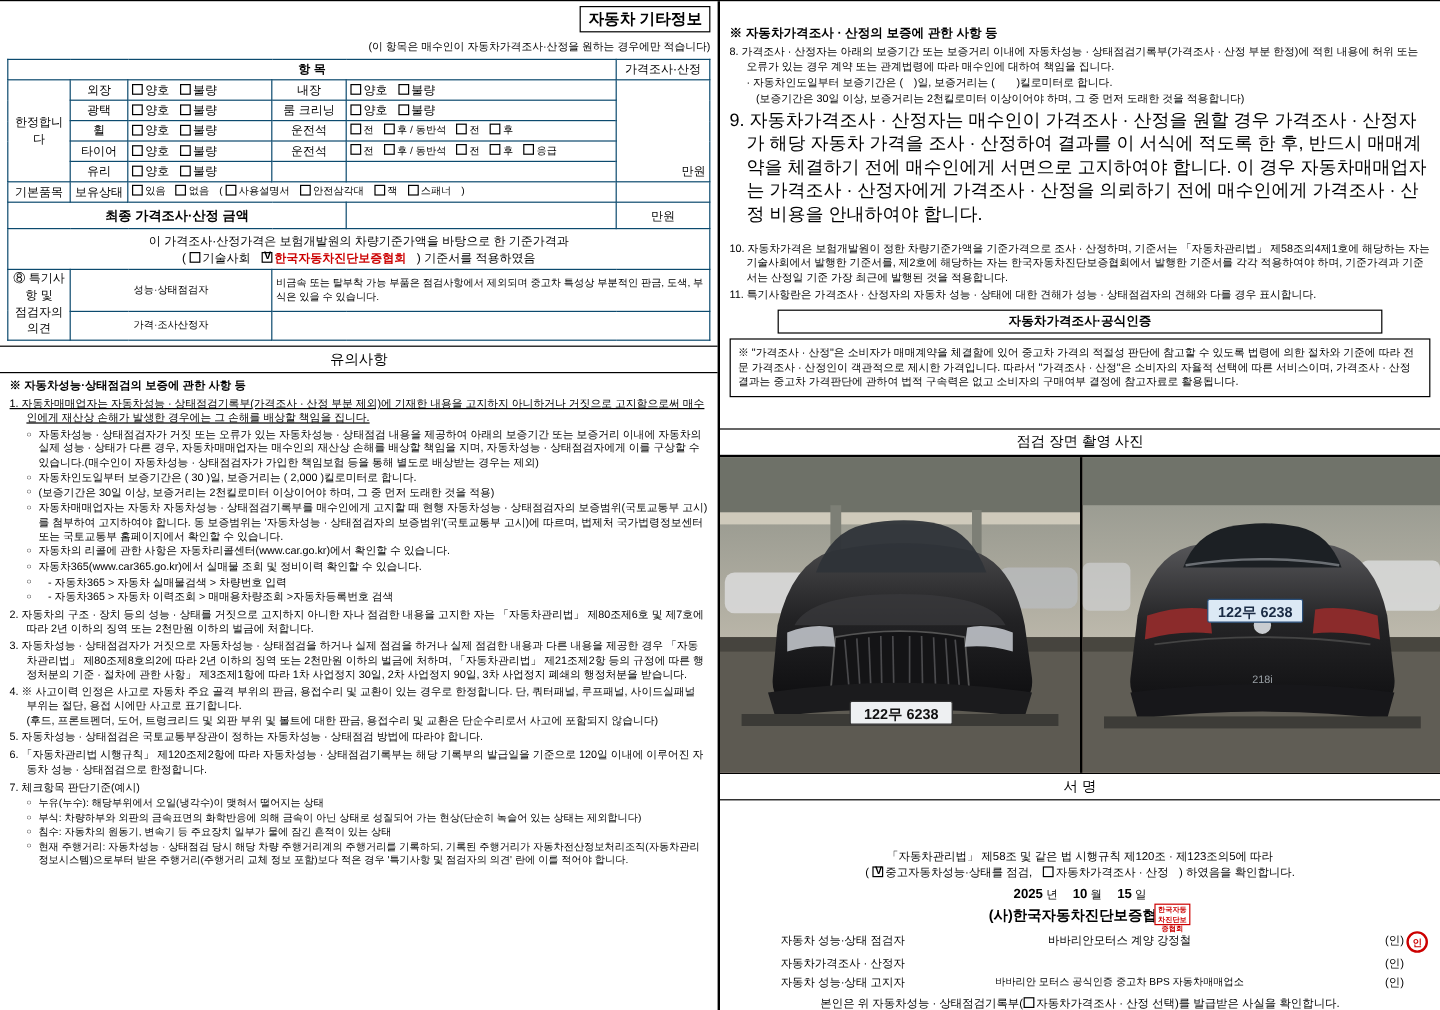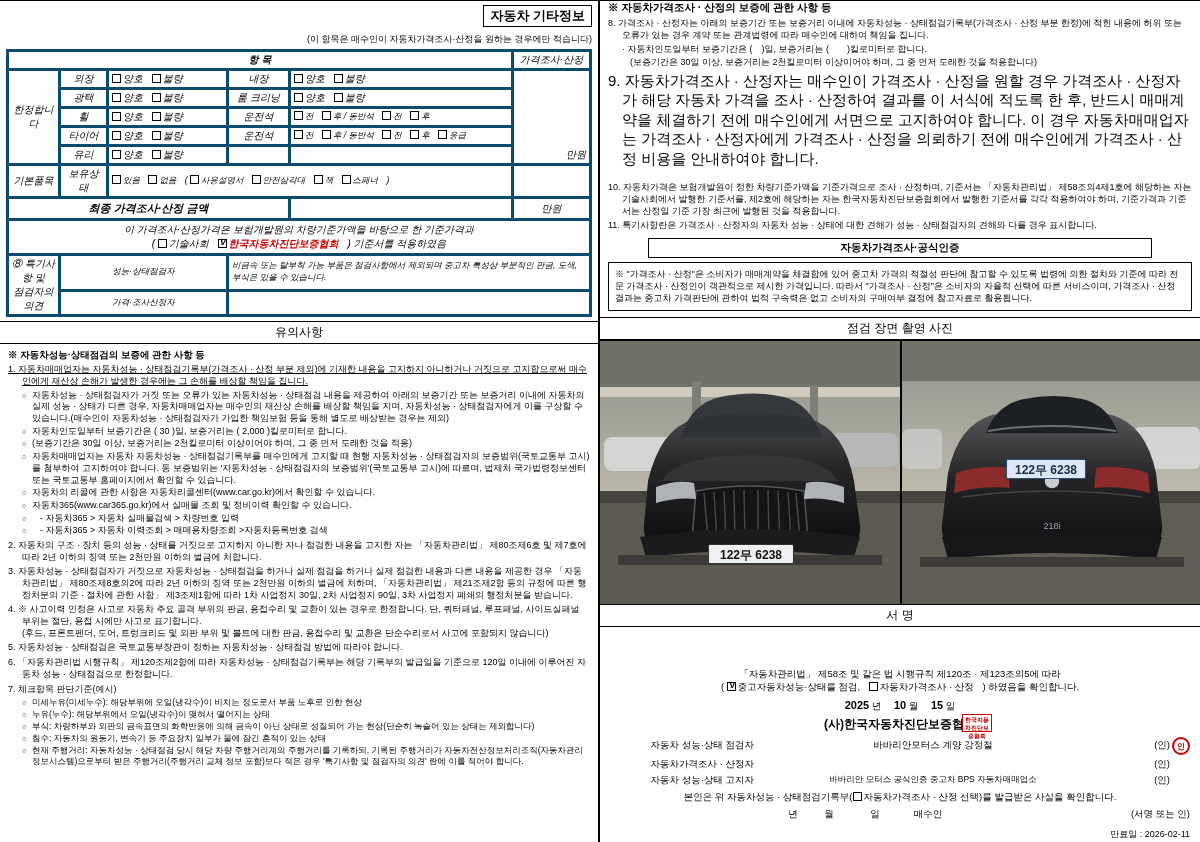--- a/index.html
+++ b/index.html
@@ -9,21 +9,21 @@
     font-family:"Liberation Sans", sans-serif;
     font-size:10px; color:#000; background:#fff;
     overflow:hidden;
   }
   .page { width:1200px; height:842px; display:flex; border-top:1px solid #000; }
   .col-left { width:600px; border-right:2px solid #000; }
   .col-right { width:600px; }
 
   
   table { border-collapse:collapse; width:100%; }
-  td, th { border:3px solid #0c4a6e; padding:1px 3px; vertical-align:middle;font-style:italic; }
+  td, th { border:1px solid #0c4a6e; padding:1px 3px; vertical-align:middle; }
   .xsmall { font-size:8.5px; }
   .center { text-align:center; }
   .right { text-align:right; }
   .bold { font-weight:bold; }
 
   
   .cb {
     display:inline-block; width:9px; height:9px;
     border:1px solid #000; margin-right:2px;
     vertical-align:-1px; background:#fff; position:relative;
@@ -40,21 +40,21 @@
   .topbox .hdline .t { font-weight:bold; font-size:13px; border:1px solid #000; padding:1px 6px;}
   .topbox .hdline .n { font-size:9px; }
 
   .maint { margin-top:3px; }
   .maint td { height:17px; }
   .lbl-cell { text-align:center; font-size:10px; }
 
   .red { color:#cc0000; }
 
   
-  .notes { padding:0 8px; }
+  .notes { padding:20px 8px; }
   .notes .head { font-weight:bold; font-size:10.5px; margin-bottom:3px; }
   .notes .sub { padding-left:8px; font-size:9px; line-height:1.25; }
 
   .boxed-title {
     border:1px solid #000; text-align:center; font-weight:bold;
     font-size:10.5px; padding:2px 0; margin:6px 40px 4px 40px;
   }
   .def-box { border:1px solid #000; padding:5px 6px; font-size:9px; line-height:1.35; }
 
   .band {
@@ -255,21 +255,20 @@
         <li style="padding-left:14px; text-indent:-14px; margin-top:2px">3. 자동차성능 · 상태점검자가 거짓으로 자동차성능 · 상태점검을 하거나 실제 점검을 하거나 실제 점검한 내용과 다른 내용을 제공한 경우 「자동차관리법」 제80조제8호의2에 따라 2년 이하의 징역 또는 2천만원 이하의 벌금에 처하며, 「자동차관리법」 제21조제2항 등의 규정에 따른 행정처분의 기준 · 절차에 관한 사항」 제3조제1항에 따라 1차 사업정지 30일, 2차 사업정지 90일, 3차 사업정지 폐쇄의 행정처분을 받습니다.</li>
         <li style="margin-top:2px">
           <div style="padding-left:14px; text-indent:-14px;">4. ※ 사고이력 인정은 사고로 자동차 주요 골격 부위의 판금, 용접수리 및 교환이 있는 경우로 한정합니다. 단, 쿼터패널, 루프패널, 사이드실패널 부위는 절단, 용접 시에만 사고로 표기합니다.</div>
           <div style="padding-left:14px;">(후드, 프론트펜더, 도어, 트렁크리드 및 외판 부위 및 볼트에 대한 판금, 용접수리 및 교환은 단순수리로서 사고에 포함되지 않습니다)</div>
         </li>
         <li style="padding-left:14px; text-indent:-14px; margin-top:2px">5. 자동차성능 · 상태점검은 국토교통부장관이 정하는 자동차성능 · 상태점검 방법에 따라야 합니다.</li>
         <li style="padding-left:14px; text-indent:-14px; margin-top:2px">6. 「자동차관리법 시행규칙」 제120조제2항에 따라 자동차성능 · 상태점검기록부는 해당 기록부의 발급일을 기준으로 120일 이내에 이루어진 자동차 성능 · 상태점검으로 한정합니다.</li>
         <li style="margin-top:2px">
           <div style="padding-left:14px; text-indent:-14px;">7. 체크항목 판단기준(예시)</div>
           <ul class="xsmall">
-            <li>미세누유(미세누수): 해당부위에 오일(냉각수)이 비치는 정도로서 부품 노후로 인한 현상</li>
             <li>누유(누수): 해당부위에서 오일(냉각수)이 맺혀서 떨어지는 상태</li>
             <li>부식: 차량하부와 외판의 금속표면의 화학반응에 의해 금속이 아닌 상태로 성질되어 가는 현상(단순히 녹슬어 있는 상태는 제외합니다)</li>
             <li>침수: 자동차의 원동기, 변속기 등 주요장치 일부가 물에 잠긴 흔적이 있는 상태</li>
             <li>현재 주행거리: 자동차성능 · 상태점검 당시 해당 차량 주행거리계의 주행거리를 기록하되, 기록된 주행거리가 자동차전산정보처리조직(자동차관리정보시스템)으로부터 받은 주행거리(주행거리 교체 정보 포함)보다 적은 경우 '특기사항 및 점검자의 의견' 란에 이를 적어야 합니다.</li>
           </ul>
         </li>
       </ol>
     </div>
   </div>
 

